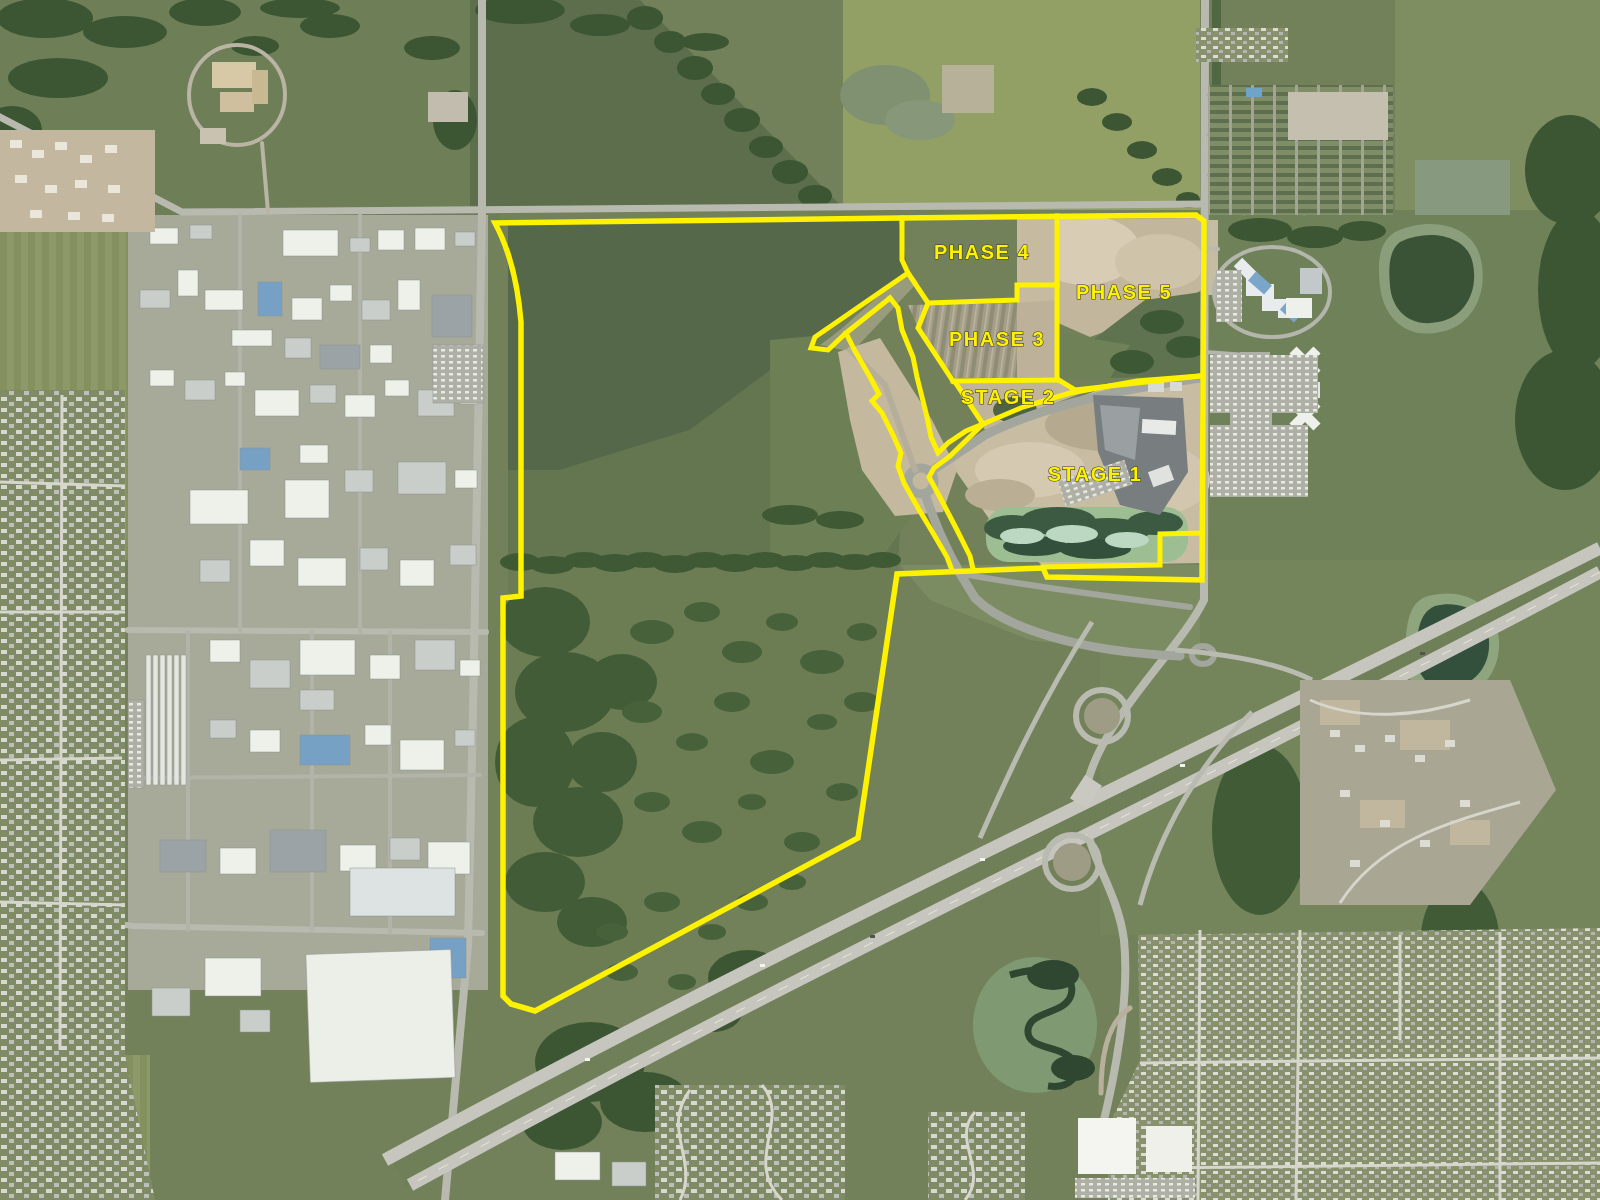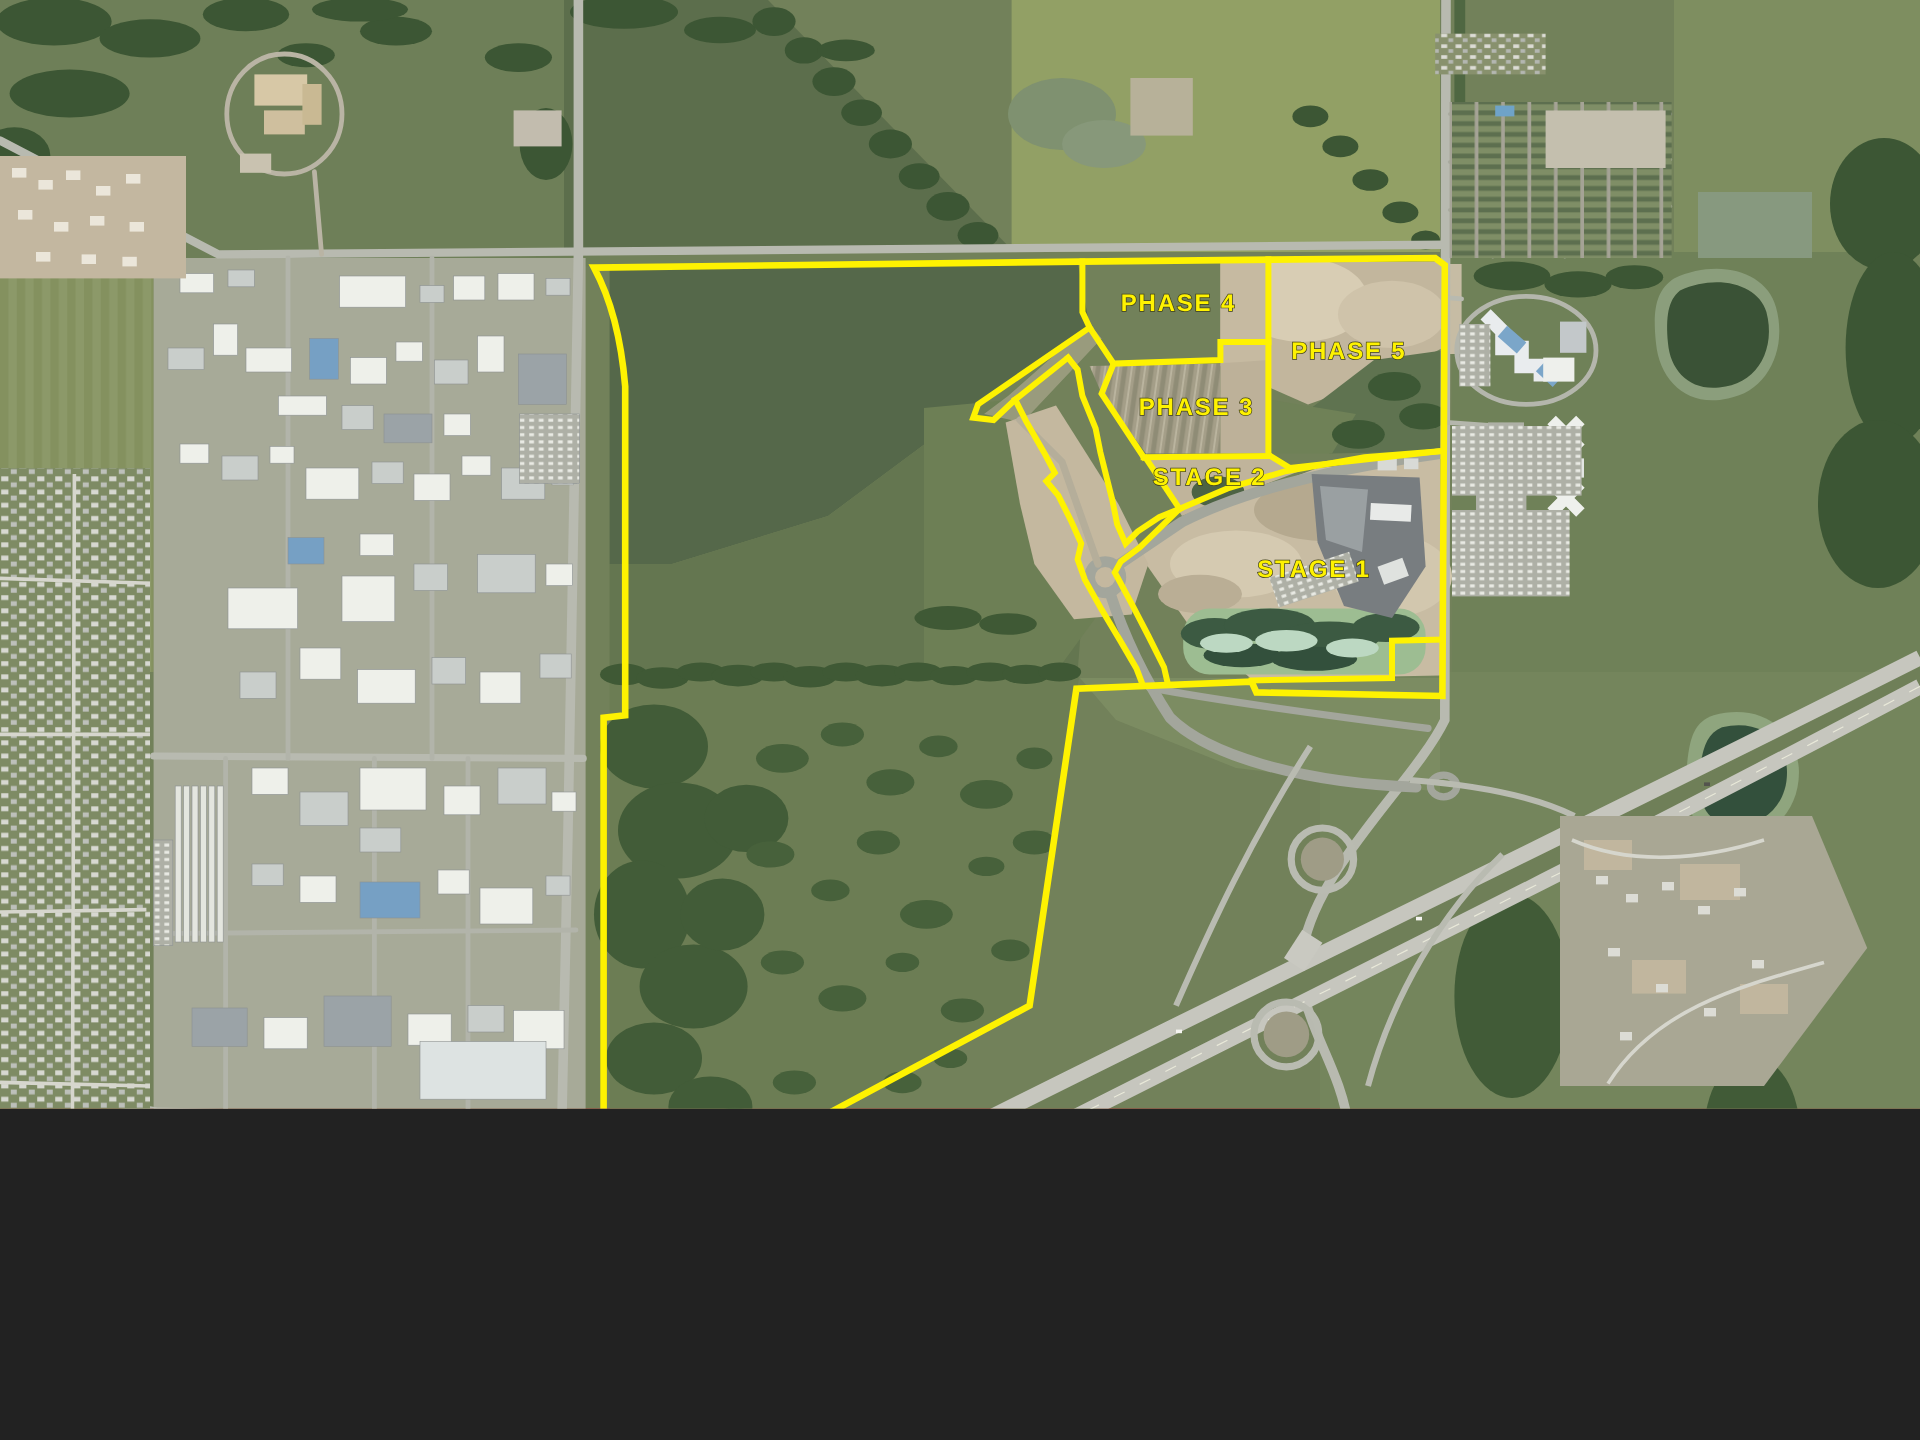--- a/index.html
+++ b/index.html
@@ -1,16 +1,16 @@
 <!DOCTYPE html>
 <html><head>
 <meta charset="utf-8">
 <style>
   html,body{margin:0;padding:0;background:#222;}
-  .stage{position:relative;width:1600px;height:924px;overflow:hidden;background:#ef4444;
+  .stage{position:relative;width:1600px;height:1200px;overflow:hidden;background:#ef4444;
          font-family:"Liberation Sans", sans-serif;}
   svg{display:block}
   text.plabel{font-family:"Liberation Sans", sans-serif;font-weight:bold;font-size:20px;
               letter-spacing:1.5px;paint-order:stroke;text-anchor:middle;}
 </style>
 </head>
 <body>
 
 <div class="stage">
 <svg width="1600" height="1200" viewBox="0 0 1600 1200">

